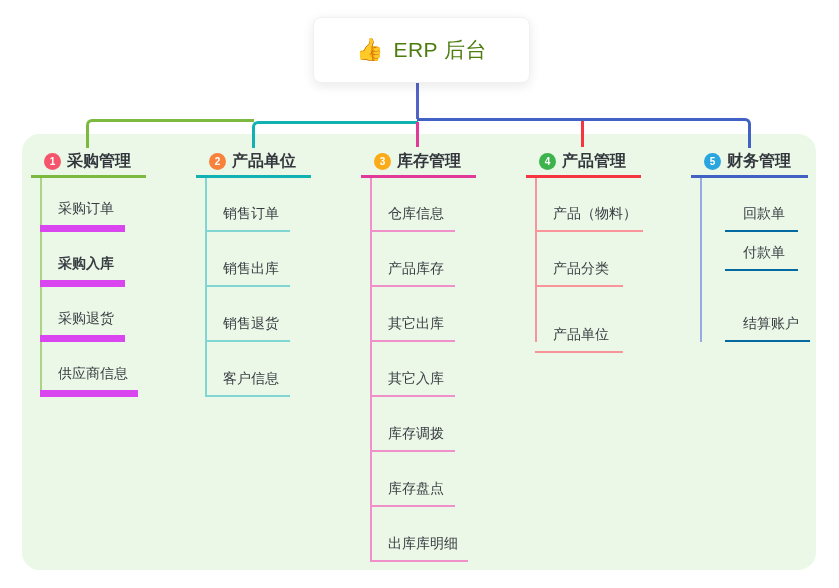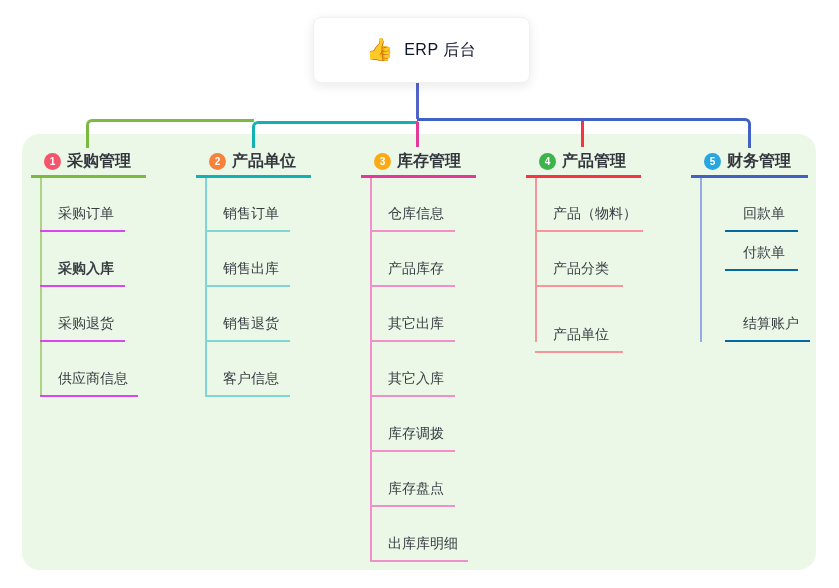--- a/index.html
+++ b/index.html
@@ -9,21 +9,21 @@
   
   .panel { position:absolute; left:22px; top:134px; width:794px; height:436px;
            background:#ebf7e7; border-radius:18px; }
 
   
   .root-card { position:absolute; left:313px; top:17px; width:217px; height:66px;
                background:#ffffff; border:1px solid #f1f1f1; border-radius:8px;
                box-shadow:0 3px 12px rgba(0,0,0,0.09);
                display:flex; align-items:center; justify-content:center; gap:10px; }
   .root-card .icon { font-size:22px; line-height:1; }
-  .root-card .title { font-size:16px; color:#0f172a; font-weight:500; letter-spacing:0.5px; }
+  .root-card .title { font-size:21px; color:#4d7c0f; font-weight:500; letter-spacing:0.5px; }
 
   
   .seg, .elbow { position:absolute; }
   .seg-root   { left:416px; top:83px;  width:3px;  height:36px; background:#5364c8; }
   .elbow-g    { left:86px;  top:119px; width:168px; height:29px;
                 border-top:3px solid #7cb93f; border-left:3px solid #7cb93f; border-top-left-radius:6px; }
   .elbow-t    { left:252px; top:121px; width:166px; height:27px;
                 border-top:3px solid #12b2b2; border-left:3px solid #12b2b2; border-top-left-radius:6px; }
   .seg-m      { left:416px; top:122px; width:3px; height:25px; background:#e23a98; }
   .seg-r      { left:581px; top:119px; width:3px; height:28px; background:#f5353f; }
@@ -46,21 +46,21 @@
   .b1 .header-line { background:#7cb93f; } .b2 .header-line { background:#12b2b2; }
   .b3 .header-line { background:#e23a98; } .b4 .header-line { background:#f5353f; }
   .b5 .header-line { background:#4161c4; width:117px; }
 
   .spine { position:absolute; left:9px; top:44px; width:2px; }
   .b1 .spine { background:#abd584; } .b2 .spine { background:#7fd6d2; } .b3 .spine { background:#f090c9; }
   .b4 .spine { background:#f9959a; } .b5 .spine { background:#97abe3; }
 
   .child { position:absolute; left:9px; height:29px; padding:0 0 7px 18px;
            display:flex; align-items:flex-end; font-size:14px; color:#383d42; white-space:nowrap; }
-  .b1 .child { border-bottom:2px solid #d946ef; }
+  .b1 .child { border-bottom:7px solid #d946ef; }
   .b2 .child { border-bottom:2px solid #7fd6d2; }
   .b3 .child { border-bottom:2px solid #f090c9; }
   .b4 .child { border-bottom:2px solid #f9959a; }
   .b5 .child { border-bottom:2px solid #0369a1;margin-left:25px; }
 </style>
 </head>
 <body>
 
 <div class="canvas">
 

